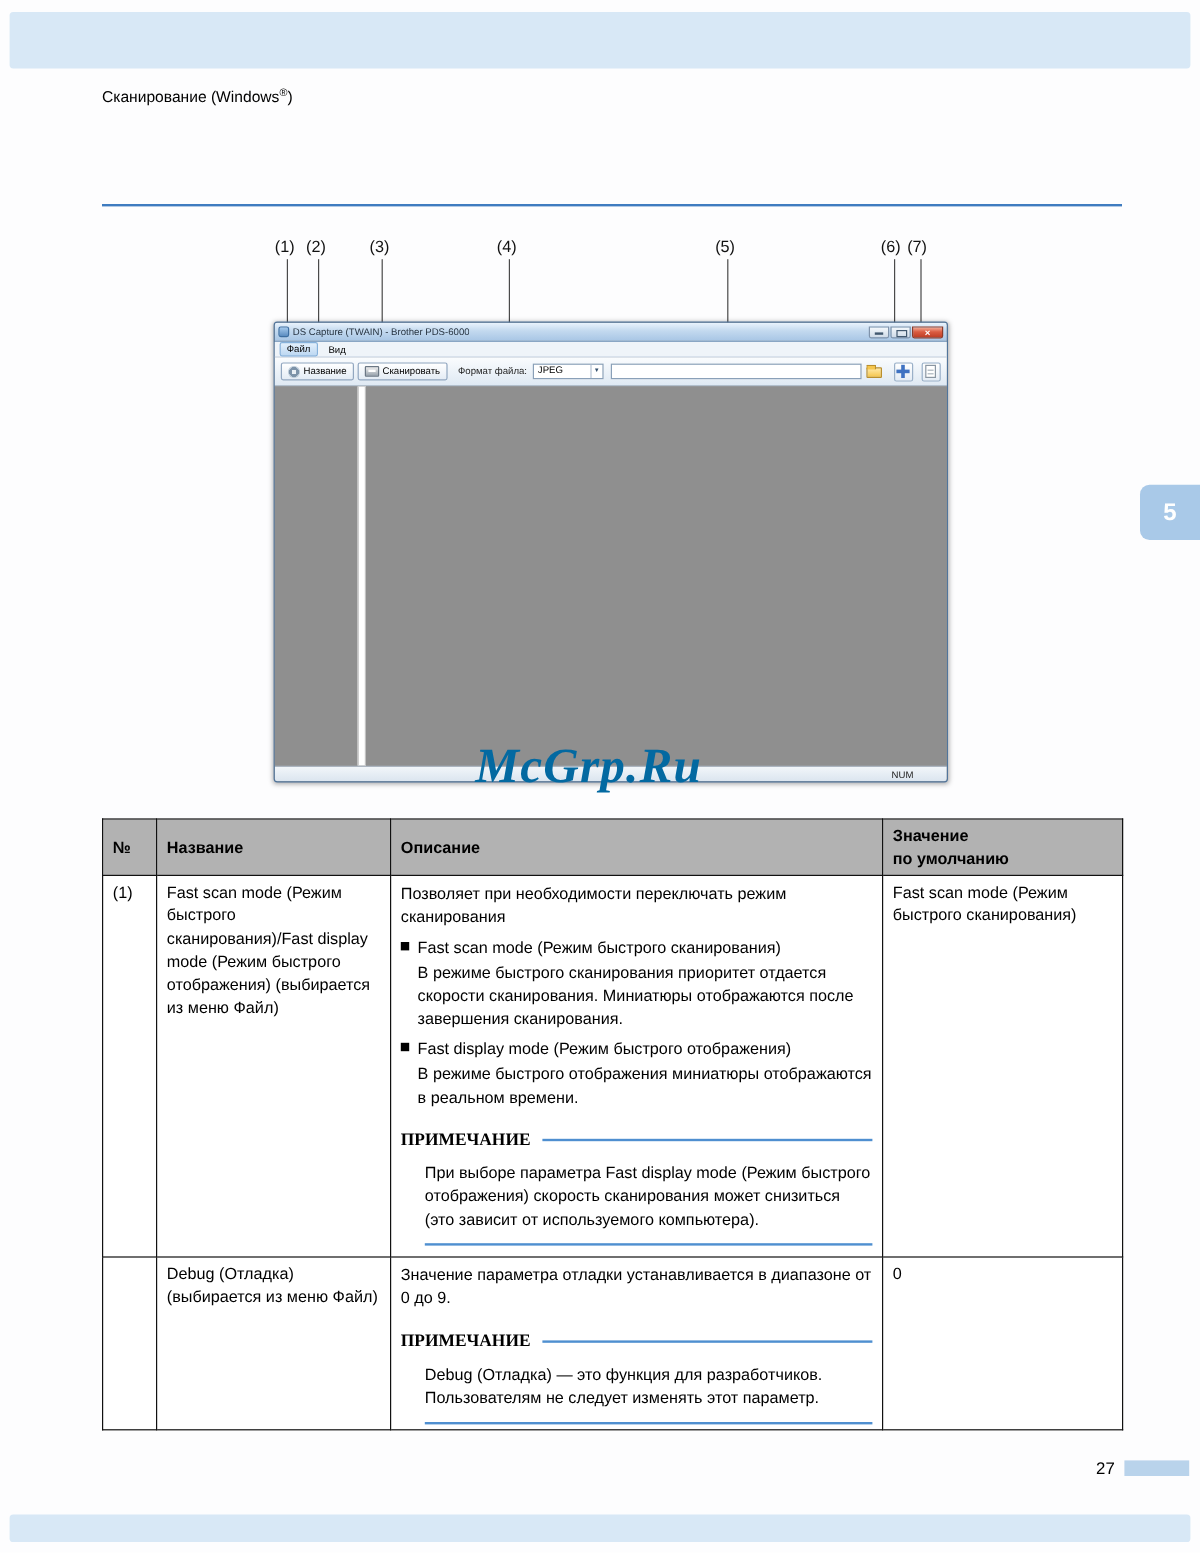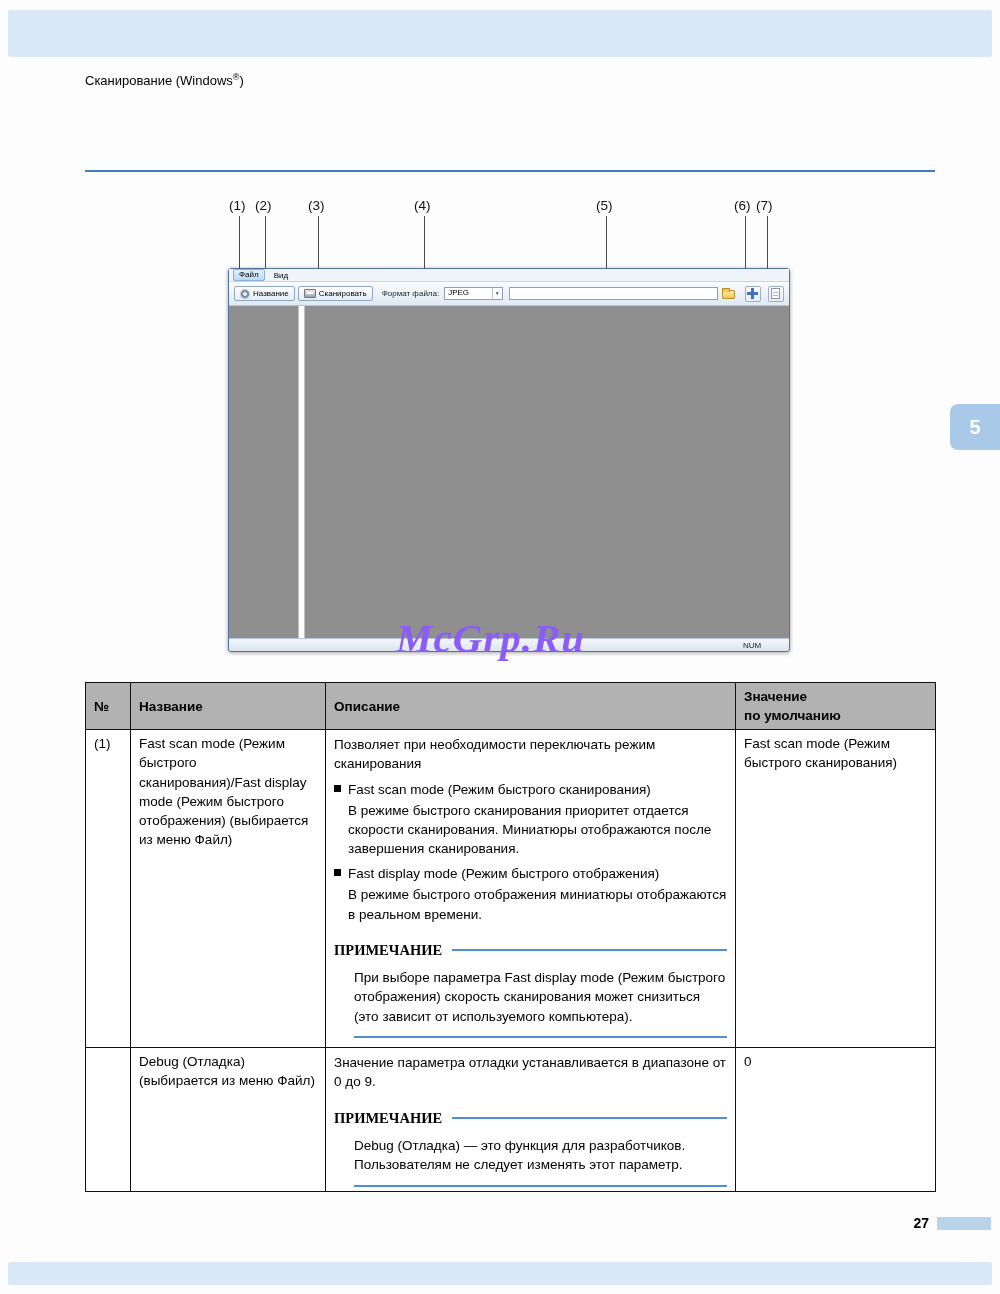--- a/index.html
+++ b/index.html
@@ -67,21 +67,21 @@
   .pagedoc-icon { position:relative; width:9px; height:11px; background:#fff; border:1px solid #8a96a2; }
   .pagedoc-icon::after { content:""; position:absolute; left:1px; top:3px; right:1px; height:1px; background:#aab4bc;
                  box-shadow:0 3px 0 #aab4bc; }
   .win-body { position:relative; flex:1; background:#8f8f8f; }
   .thumb-strip { position:absolute; left:69px; top:0; bottom:0; width:7px; background:#ffffff; border:1px solid #c2c2c2; border-top:none; border-bottom:none; }
   .win-statusbar { position:relative; height:13px; flex:none; background:linear-gradient(#f2f6fa,#dbe5ef);
                    border-top:1px solid #b7c6d6; border-radius:0 0 2px 2px; }
   .status-num { position:absolute; left:514px; top:2px; font-size:8px; color:#222; }
 
   .watermark { position:absolute; left:168px; top:418px; z-index:5; font-family:"Liberation Serif", serif;
-               font-style:italic; font-weight:bold; font-size:41px; color:#8b5cf6; letter-spacing:1px; }
+               font-style:italic; font-weight:bold; font-size:41px; color:#0369a1; letter-spacing:1px; }
 
   
   .spec { position:absolute; left:85px; top:682px; width:850px; border-collapse:collapse; table-layout:fixed;
           font-size:13.5px; line-height:1.42; }
   .spec th, .spec td { border:1px solid #111; text-align:left; padding:4px 8px; }
   .spec th { background:#b2b2b2; font-weight:bold; vertical-align:middle; height:42px; }
   .spec td { vertical-align:top; background:#fff; }
   .c-num { width:45px; } .c-name { width:195px; } .c-desc { width:410px; } .c-def { width:200px; }
   tr.r1 { height:318px; } tr.r2 { height:126px; }
   .b { font-weight:normal; }
@@ -93,21 +93,21 @@
   .note-head { display:flex; align-items:center; gap:10px; }
   .note-title { font-weight:bold; font-size:14.5px;font-family:Liberation Serif, serif; }
   .note-rule { flex:1; height:2px; background:#4f8fd0; }
   .note-body { margin:8px 0 10px 20px; }
   .note-bottom { height:2px; background:#4f8fd0; margin-left:20px; }
 
   
   .chapter-tab { position:absolute; right:0; top:404px; width:50px; height:46px; background:#a9c9e8;
                  border-radius:8px 0 0 8px; color:#fff; font-weight:bold; font-size:20px;
                  display:flex; align-items:center; justify-content:center; }
-  .page-num { position:absolute; left:903px; top:1215px; width:26px; text-align:right; font-size:14px; font-weight:bold; }
+  .page-num { position:absolute; left:903px; top:1215px; width:26px; text-align:right; font-size:14px; font-weight:normal; }
   .footer-rect { position:absolute; left:937px; top:1217px; width:54px; height:13px; background:#b9d3eb; }
 </style>
 </head>
 <body>
 
 <div class="page">
 
   <div class="top-bar"></div>
 
   <div class="breadcrumb">
@@ -128,20 +128,29 @@
 
     <div class="leader" style="left:11px;  top:20px; height:74px"></div>
     <div class="leader" style="left:37px;  top:20px; height:84px"></div>
     <div class="leader" style="left:90px;  top:20px; height:84px"></div>
     <div class="leader" style="left:196px; top:20px; height:86px"></div>
     <div class="leader" style="left:378px; top:20px; height:86px"></div>
     <div class="leader" style="left:517px; top:20px; height:84px"></div>
     <div class="leader" style="left:539px; top:20px; height:84px"></div>
 
     <div class="app-window">
+      <div class="win-titlebar">
+        <span class="win-icon"></span>
+        <span class="win-title">DS Capture (TWAIN) - Brother PDS-6000</span>
+        <span class="win-controls">
+          <span class="wbtn min"></span>
+          <span class="wbtn max"></span>
+          <span class="wbtn close">×</span>
+        </span>
+      </div>
       <div class="win-menubar">
         <span class="menu-file">Файл</span>
         <span class="menu-view">Вид</span>
       </div>
       <div class="win-toolbar">
         <span class="tb-btn">
           <span class="gear-icon"></span>
           <span>Название</span>
         </span>
         <span class="tb-btn">

